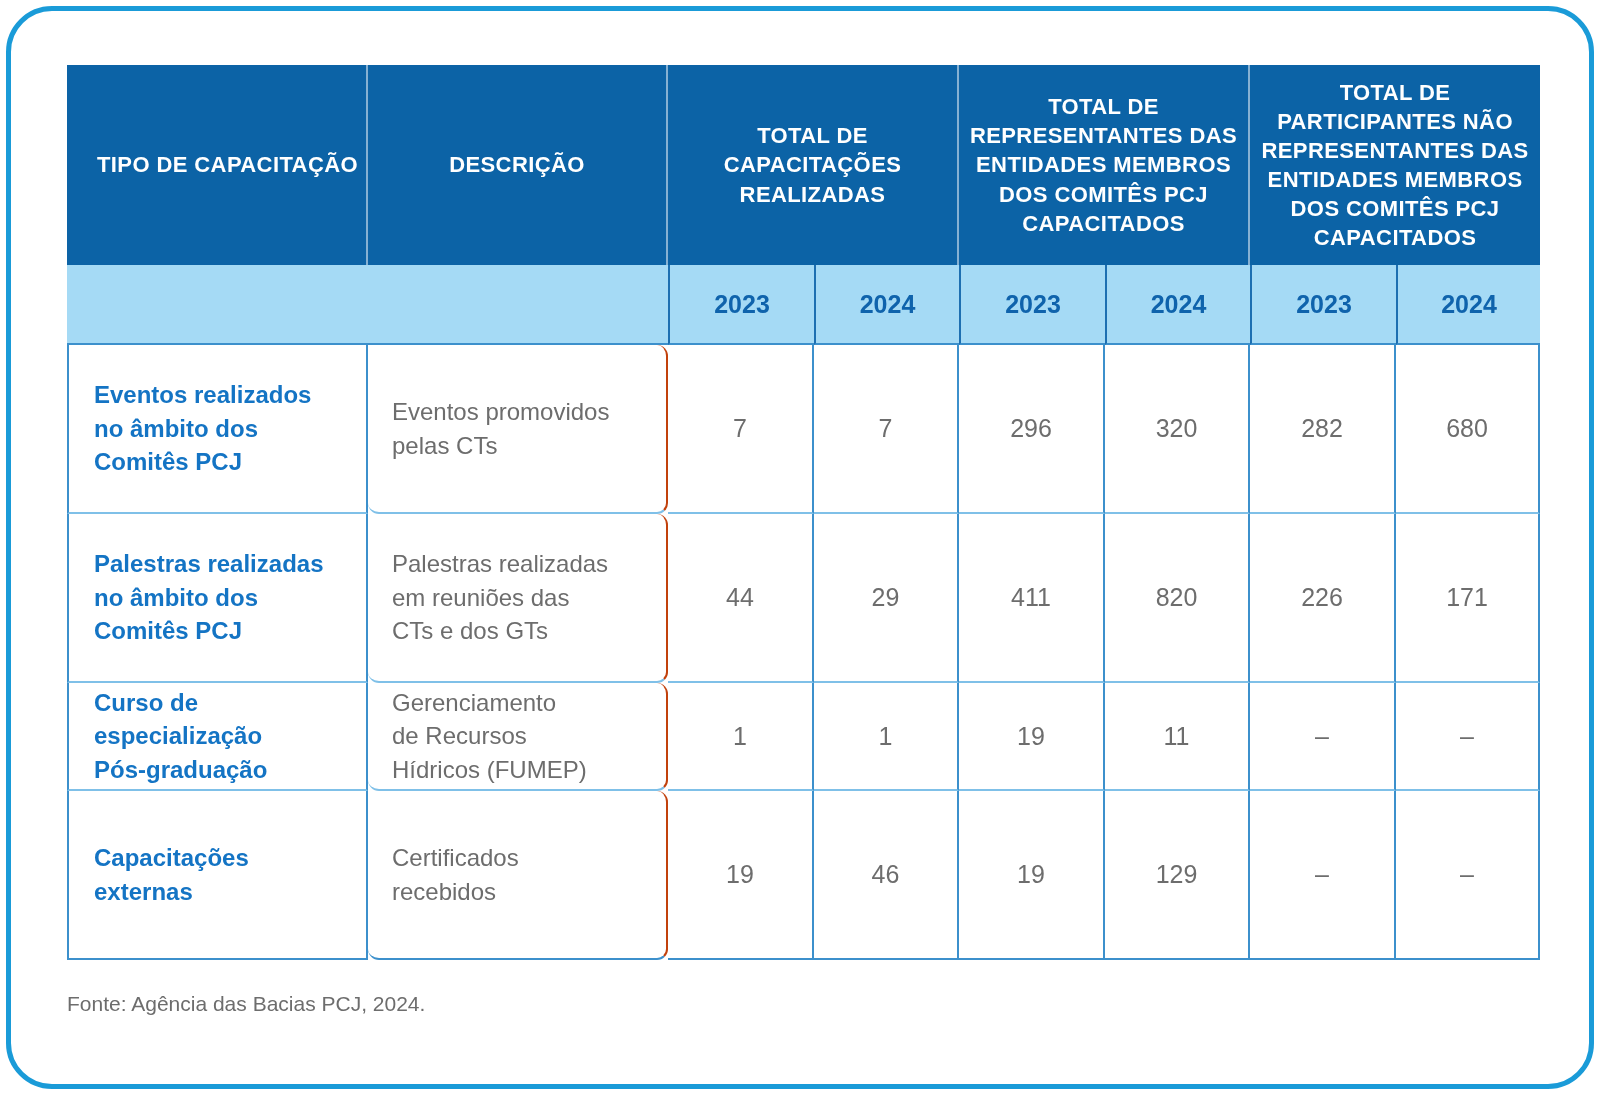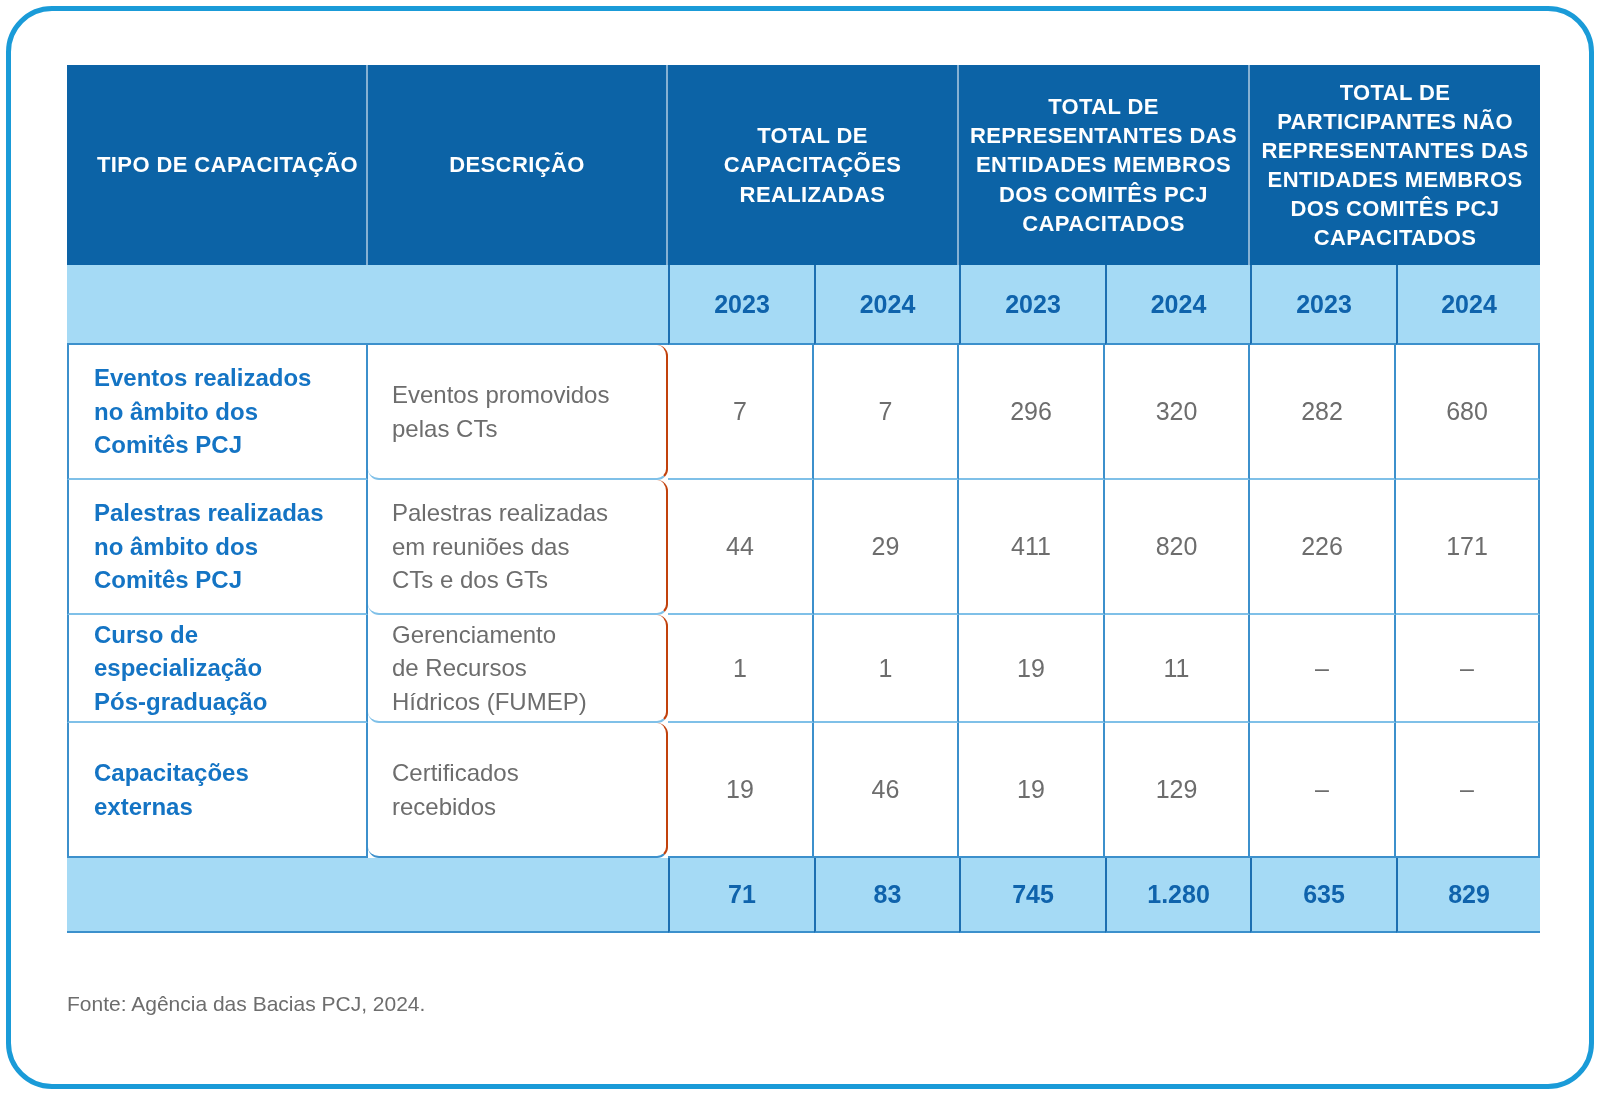--- a/index.html
+++ b/index.html
@@ -30,21 +30,21 @@
 
   
   tr.band-row { height:80px; }
   td.band { background:#a5daf5; border-bottom:2px solid #3c90cc; vertical-align:middle; }
   td.band.year {
     color:#0f63ac; font-weight:800; font-size:25px; text-align:center;
     border-left:2px solid #1d6fb1;
   }
 
   
-  tr.r-135 { height:135px;padding-left:32px; }
+  tr.r-135 { height:169px;padding-left:32px; }
   tr.r-140 { height:108px; }
   td.cell { background:#ffffff; vertical-align:middle; border-bottom:2px solid #7fc0e8; }
   td.label {
     color:#1474c4; font-weight:700; font-size:24px; line-height:1.4;
     padding-left:25px; white-space:pre-line;
     border-left:2px solid #3c90cc; border-right:2px solid #3c90cc;
   }
   td.desc {
     color:#6d6d6d; font-size:24px; line-height:1.4;
     padding-left:24px; white-space:pre-line;
@@ -169,26 +169,17 @@
       <td class="cell desc">Certificados
 recebidos</td>
       <td class="cell num">19</td>
       <td class="cell num">46</td>
       <td class="cell num">19</td>
       <td class="cell num">129</td>
       <td class="cell num">–</td>
       <td class="cell num">–</td>
     </tr>
 
-    <tr class="total-row">
-      <td class="tband" colspan="2"></td>
-      <td class="tband total">71</td>
-      <td class="tband total">83</td>
-      <td class="tband total">745</td>
-      <td class="tband total">1.280</td>
-      <td class="tband total">635</td>
-      <td class="tband total">829</td>
-    </tr>
   </tbody>
     </table>
 </div>
 
 <div class="source-note">Fonte: Agência das Bacias PCJ, 2024.</div>
 
 </body></html>

